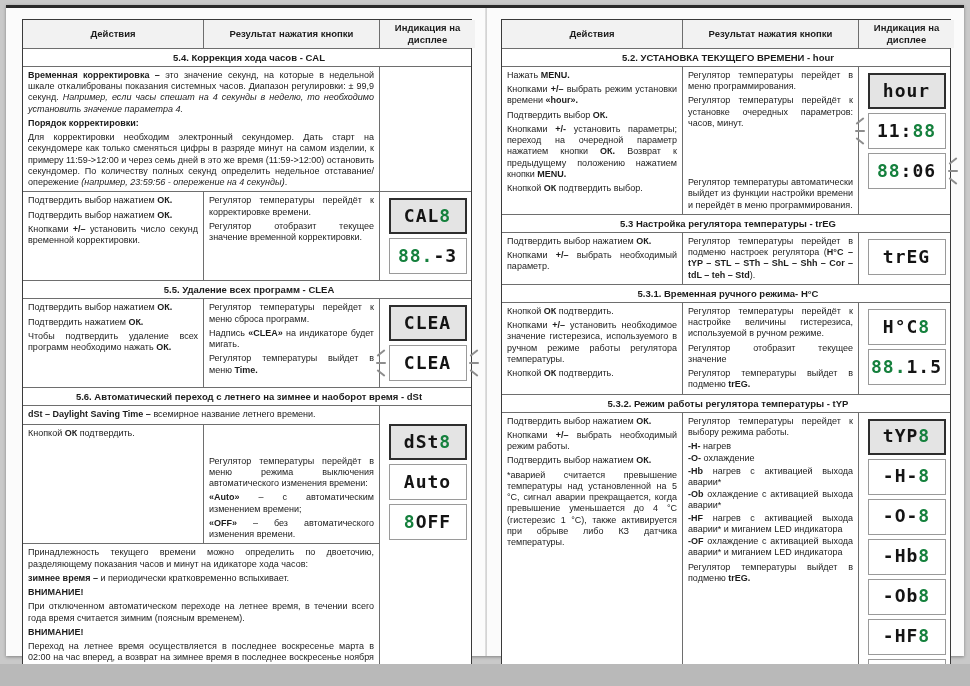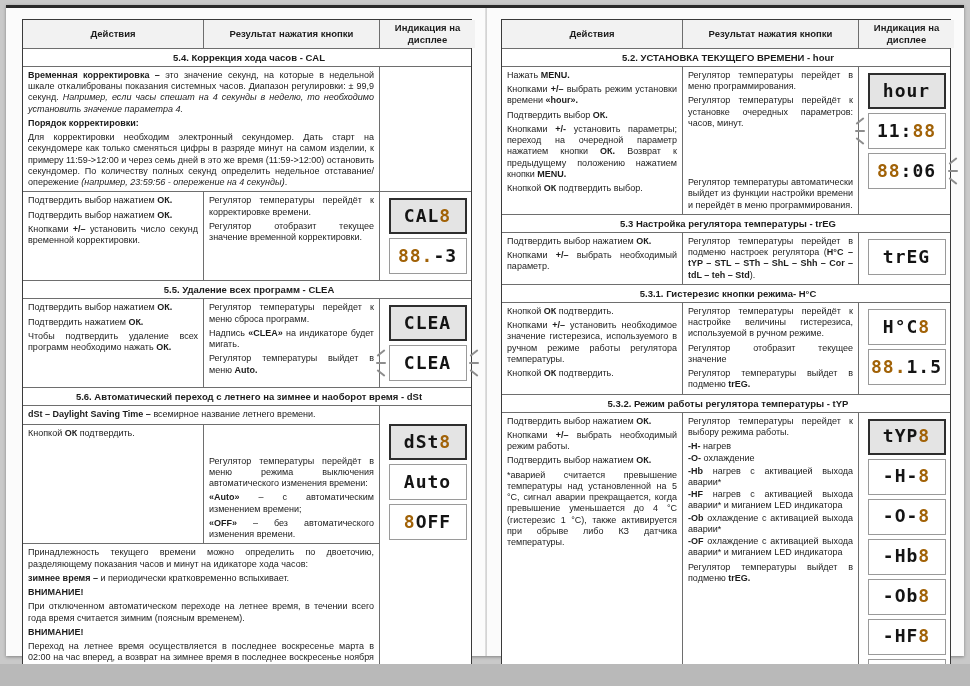--- a/index.html
+++ b/index.html
@@ -22,21 +22,21 @@
   .mt14{margin-top:14px;}
   .mt20{margin-top:20px;}
   .b{font-weight:bold;}
   .i{font-style:italic;}
   .footnote{margin-top:auto;}
   .flexcol{display:flex;flex-direction:column;}
   
   .display{position:relative;width:78px;min-height:36px;background:#fff;border:1px solid #9a9a9a;border-radius:0;margin:4px auto;display:flex;align-items:center;justify-content:center;font-family:"DejaVu Sans Mono",monospace;font-weight:bold;font-size:18px;letter-spacing:1px;box-sizing:border-box;padding:2px 3px;}
   .display.framed{border:2px solid #2e2e2e;background:#e4e4e4;}
   .seg{color:#141414;white-space:nowrap;}
-  .seg.ghost{color:#a16207;}
+  .seg.ghost{color:#15803d;}
   .rays{position:absolute;top:2px;bottom:2px;width:13px;display:flex;flex-direction:column;justify-content:space-around;align-items:center;}
   .rays.left{left:-15px;}
   .rays.right{right:-15px;}
   .ray{display:block;width:10px;height:2px;background:#8d8d8d;border-radius:1px;}
   
   .grid56{display:grid;grid-template-columns:181px 176px 95px;}
   .g56-def{grid-column:1/3;border-bottom:1px solid #6e6e6e;}
   .g56-c3{grid-column:3;grid-row:1/4;border-right:none;text-align:center;padding-top:14px;}
   .g56-a{grid-row:2;grid-column:1;border-bottom:1px solid #6e6e6e;}
   .g56-r{grid-row:2;grid-column:2;border-bottom:1px solid #6e6e6e;margin-top:28px;}
@@ -99,21 +99,21 @@
 
         <div class="trow">
           <div class="cell">
             <p class="t"><span>Подтвердить выбор нажатием </span><span class="b">ОК.</span></p>
             <p class="t mt20"><span>Подтвердить нажатием </span><span class="b">ОК.</span></p>
             <p class="t mt20"><span>Чтобы подтвердить удаление всех программ необходимо нажать </span><span class="b">ОК.</span></p>
           </div>
           <div class="cell">
             <p class="t"><span>Регулятор температуры перейдет к меню сброса программ.</span></p>
             <p class="t mt20"><span>Надпись </span><span class="b">«CLEA»</span><span> на индикаторе будет мигать.</span></p>
-            <p class="t mt14"><span>Регулятор температуры выйдет в меню </span><span class="b">Auto.</span></p>
+            <p class="t mt14"><span>Регулятор температуры выйдет в меню </span><span class="b">Time.</span></p>
           </div>
           <div class="cell last">
             <div class="display framed">
                 <span class="seg">CLEA</span>
               </div>
             <div class="display">
                 <span class="seg">CLEA</span>
                 <span class="rays left">
                   <i class="ray" style="transform: rotate(-38deg);"></i>
                   <i class="ray" style="transform: rotate(0deg);"></i>
@@ -234,21 +234,21 @@
             <p class="t"><span>Регулятор температуры перейдет в подменю настроек регулятора (</span><span class="b">H°C – tYP – STL – STh – ShL – Shh – Cor – tdL – teh – Std</span><span>).</span></p>
           </div>
           <div class="cell last">
             <div class="display">
                 <span class="seg">trEG</span>
               </div>
           </div>
         </div>
 
         <div class="trow">
-          <div class="stitle">5.3.1. Гистерезис кнопки режима- Н°С</div>
+          <div class="stitle">5.3.1. Временная ручного режима- Н°С</div>
         </div>
 
         <div class="trow">
           <div class="cell">
             <p class="t"><span>Кнопкой </span><span class="b">ОК</span><span> подтвердить.</span></p>
             <p class="t mt14"><span>Кнопками </span><span class="b">+/–</span><span> установить необходимое значение гистерезиса, используемого в ручном режиме работы регулятора температуры.</span></p>
             <p class="t"><span>Кнопкой </span><span class="b">ОК</span><span> подтвердить.</span></p>
           </div>
           <div class="cell">
             <p class="t"><span>Регулятор температуры перейдёт к настройке величины гистерезиса, используемой в ручном режиме.</span></p>
@@ -276,22 +276,22 @@
             <p class="t"><span>Подтвердить выбор нажатием </span><span class="b">ОК.</span></p>
             <p class="t mt14"><span>Кнопками </span><span class="b">+/–</span><span> выбрать необходимый режим работы.</span></p>
             <p class="t mt20"><span>Подтвердить выбор нажатием </span><span class="b">ОК.</span></p>
             <p class="t footnote"><span>*аварией считается превышение температуры над установленной на 5 °С, сигнал аварии прекращается, когда превышение уменьшается до 4 °С (гистерезис 1 °С), также активируется при обрыве либо КЗ датчика температуры.</span></p>
           </div>
           <div class="cell">
             <p class="t"><span>Регулятор температуры перейдет к выбору режима работы.</span></p>
             <p class="t mt14" style="margin-bottom:1px"><span class="b">-H-</span><span>   нагрев</span></p>
             <p class="t" style="margin-bottom:1px"><span class="b">-O-</span><span>   охлаждение</span></p>
             <p class="t" style="margin-bottom:1px"><span class="b">-Hb</span><span> нагрев с активацией выхода аварии*</span></p>
+            <p class="t" style="margin-bottom:1px"><span class="b">-Ob</span><span> охлаждение с активацией выхода аварии*</span></p>
             <p class="t" style="margin-bottom:1px"><span class="b">-HF</span><span> нагрев с активацией выхода аварии* и миганием LED индикатора</span></p>
-            <p class="t" style="margin-bottom:1px"><span class="b">-Ob</span><span> охлаждение с активацией выхода аварии*</span></p>
             <p class="t"><span class="b">-OF</span><span> охлаждение с активацией выхода аварии* и миганием LED индикатора</span></p>
             <p class="t mt8"><span>Регулятор температуры выйдет в подменю </span><span class="b">trEG.</span></p>
           </div>
           <div class="cell last">
             <div class="display framed">
                 <span class="seg">tYP</span>
                 <span class="seg ghost">8</span>
               </div>
             <div class="display">
                 <span class="seg">-H-</span>

